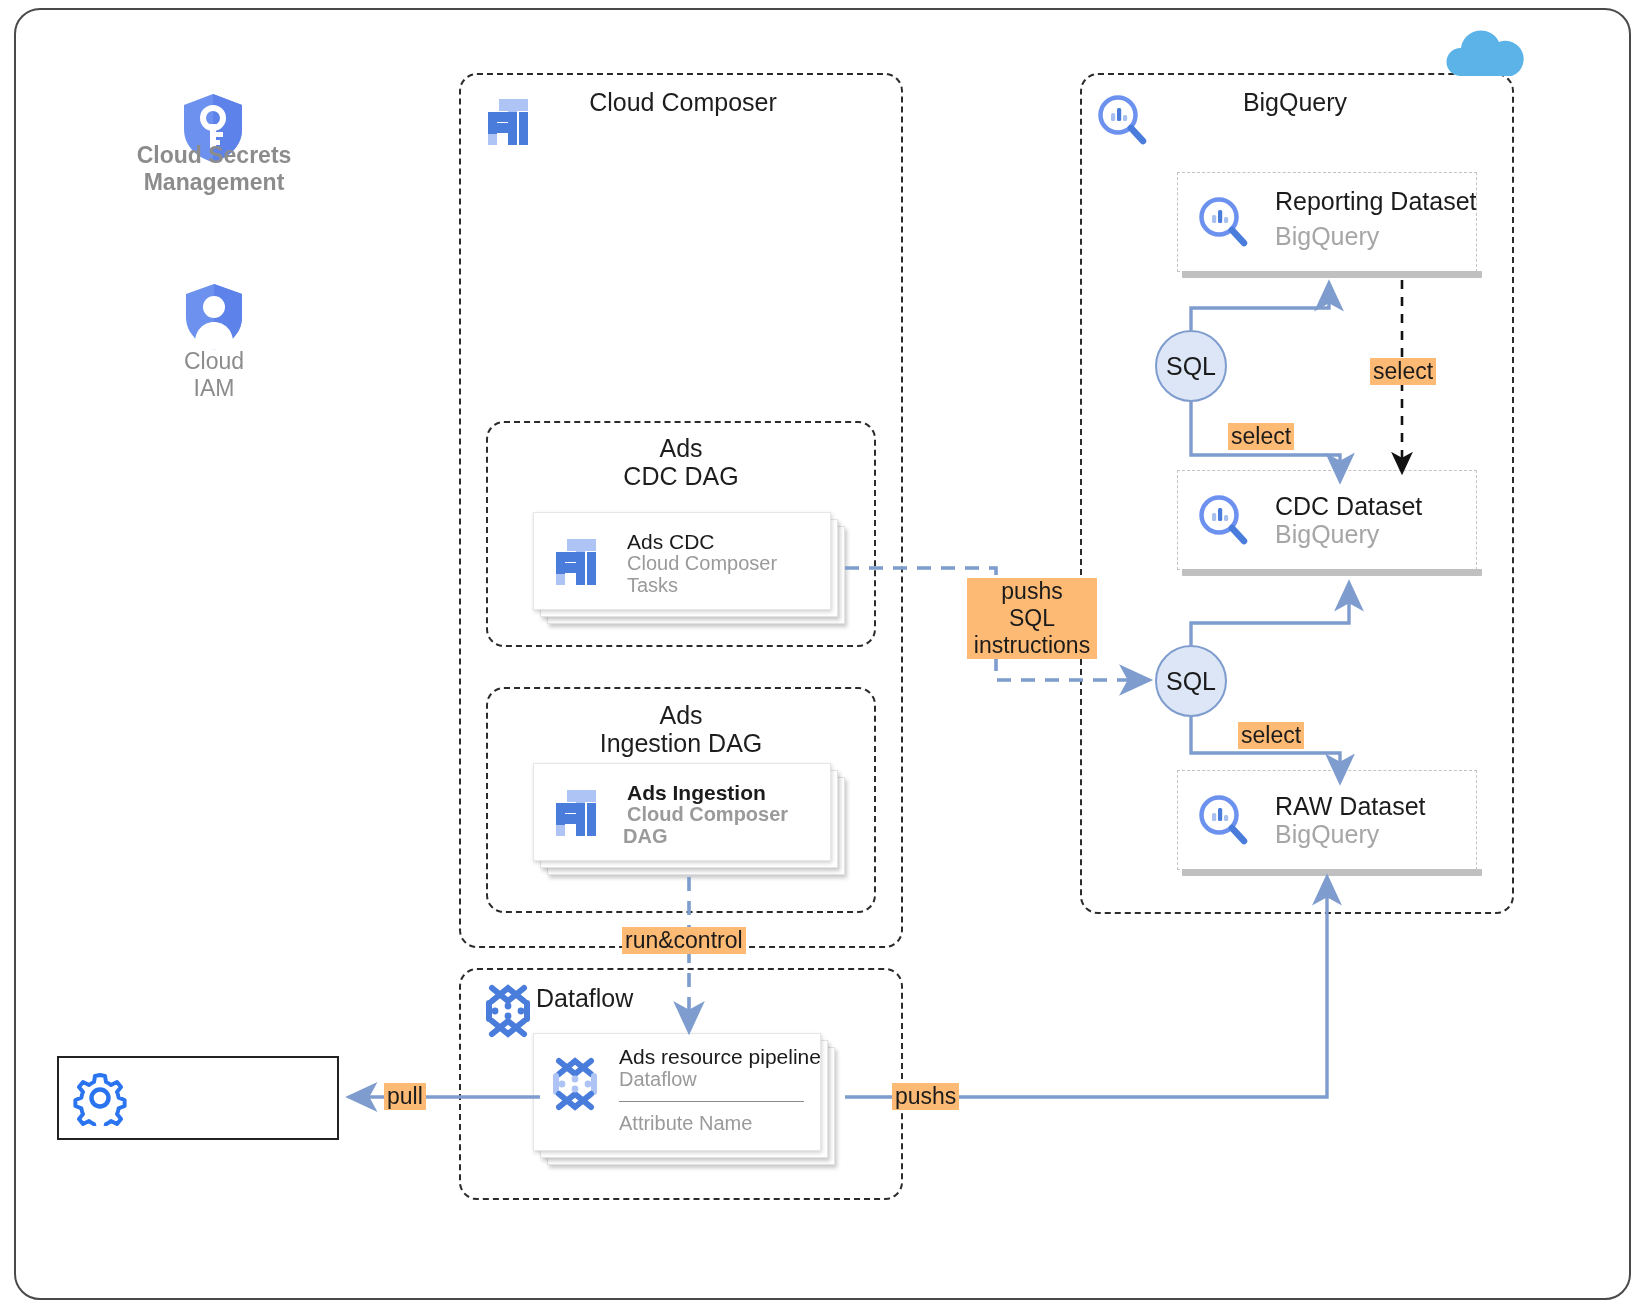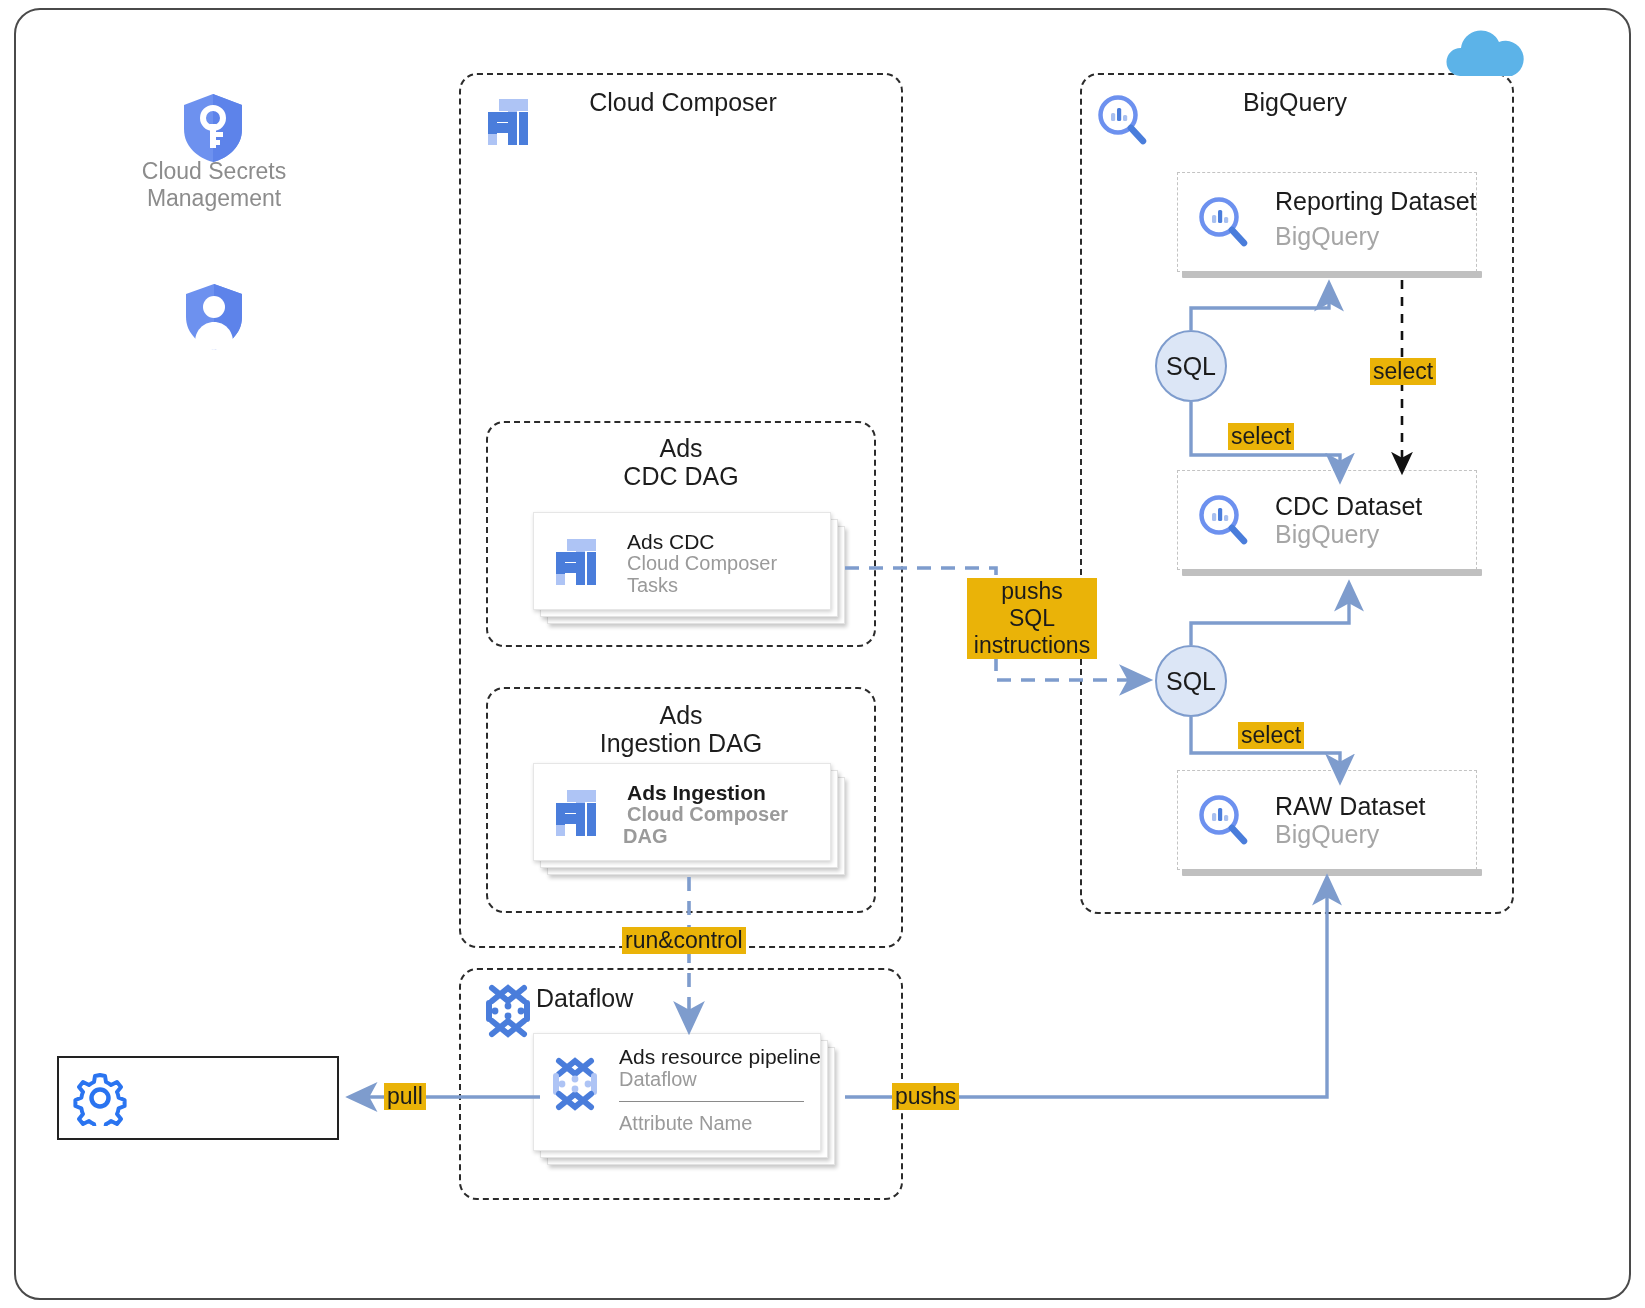--- a/index.html
+++ b/index.html
@@ -108,21 +108,21 @@
     align-items: center;
     justify-content: center;
     font-size: 25px;
     color: #1b1b1b;
   }
   
   .edge-label {
     position: absolute;
     font-size: 23px;
     color: #1b1b1b;
-    background: #eab308;
+    background: #fdba74;
     white-space: pre;
     text-align: center;
     line-height: 1.18;
     padding: 0 3px;
   }
   
   .solid-box {
     position: absolute;
     border: 2px solid #222222;
     background: #ffffff;
@@ -161,31 +161,33 @@
   <div class="icon" style="left:180px; top:92px; width:66px; height:72px;">
     <svg viewBox="0 0 66 72" width="66" height="72">
       <path d="M33 2 L62 13 L62 37 C62 55 48 66 33 70 C18 66 4 55 4 37 L4 13 Z" fill="#6d91ef"></path>
       <path d="M33 2 L62 13 L62 37 C62 55 48 66 33 70 Z" fill="#5d83ea"></path>
       <circle cx="33" cy="26" r="10" fill="none" stroke="#ffffff" stroke-width="6"></circle>
       <rect x="30" y="32" width="6" height="24" fill="#ffffff"></rect>
       <rect x="30" y="40" width="13" height="5" fill="#ffffff"></rect>
       <rect x="30" y="48" width="10" height="5" fill="#ffffff"></rect>
     </svg>
   </div>
-  <div class="side-label" style="left:110px; top:158px; width:208px;">Cloud Secrets
+  <div class="side-label" style="left:110px; top:142px; width:208px;font-weight:bold;">Cloud Secrets
 Management</div>
 
   <div class="icon" style="left:183px; top:282px; width:62px; height:70px;">
     <svg viewBox="0 0 62 70" width="62" height="70">
       <path d="M31 2 L59 12 L59 35 C59 52 45 63 31 68 C17 63 3 52 3 35 L3 12 Z" fill="#6d91ef"></path>
       <path d="M31 2 L59 12 L59 35 C59 52 45 63 31 68 Z" fill="#5d83ea"></path>
       <circle cx="31" cy="25" r="11" fill="#ffffff"></circle>
       <path d="M31 40 C42 40 50 49 50 60 C44 65 38 67 31 68 C24 67 18 65 12 60 C12 49 20 40 31 40 Z" fill="#ffffff"></path>
     </svg>
   </div>
+  <div class="side-label" style="left:130px; top:348px; width:168px;">Cloud
+IAM</div>
 
   <div class="dashed-group" style="left:459px; top:73px; width:444px; height:875px;"></div>
   <div class="icon" style="left:487px; top:98px; width:42px; height:48px;">
     <svg viewBox="0 0 42 48" width="42" height="48">
       <rect x="12" y="1" width="29" height="12" fill="#aec4f5"></rect>
       <rect x="21" y="1" width="9" height="46" fill="#aec4f5"></rect>
       <rect x="21" y="14" width="9" height="33" fill="#4a7ddb"></rect>
       <rect x="1" y="14" width="9" height="33" fill="#4a7ddb"></rect>
       <rect x="1" y="14" width="20" height="10" fill="#4a7ddb"></rect>
       <rect x="10" y="25" width="20" height="10" fill="#4a7ddb"></rect>

